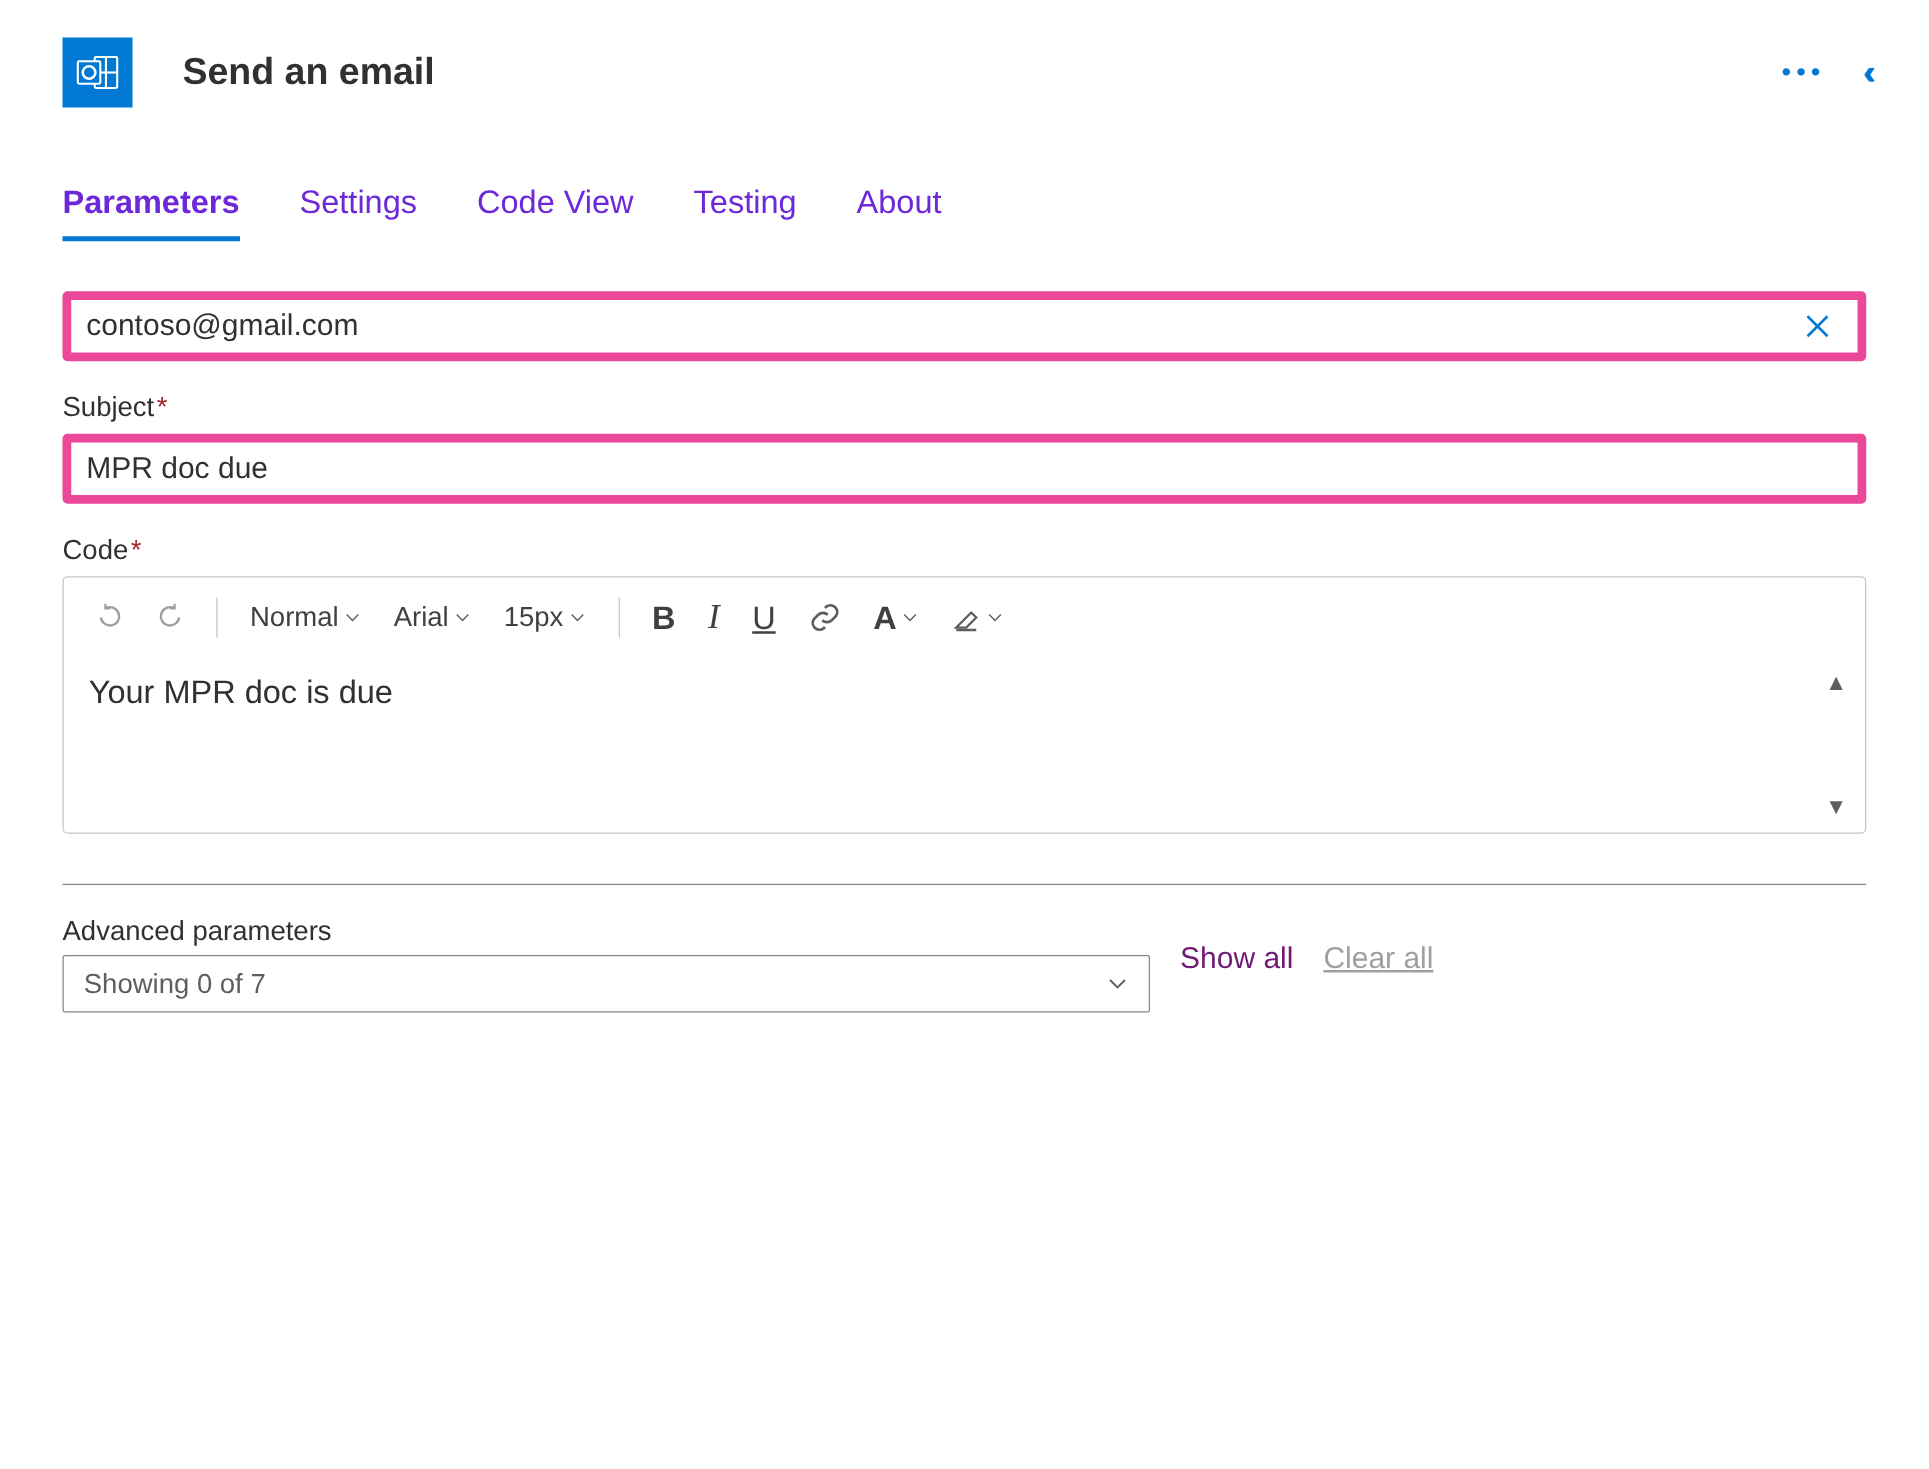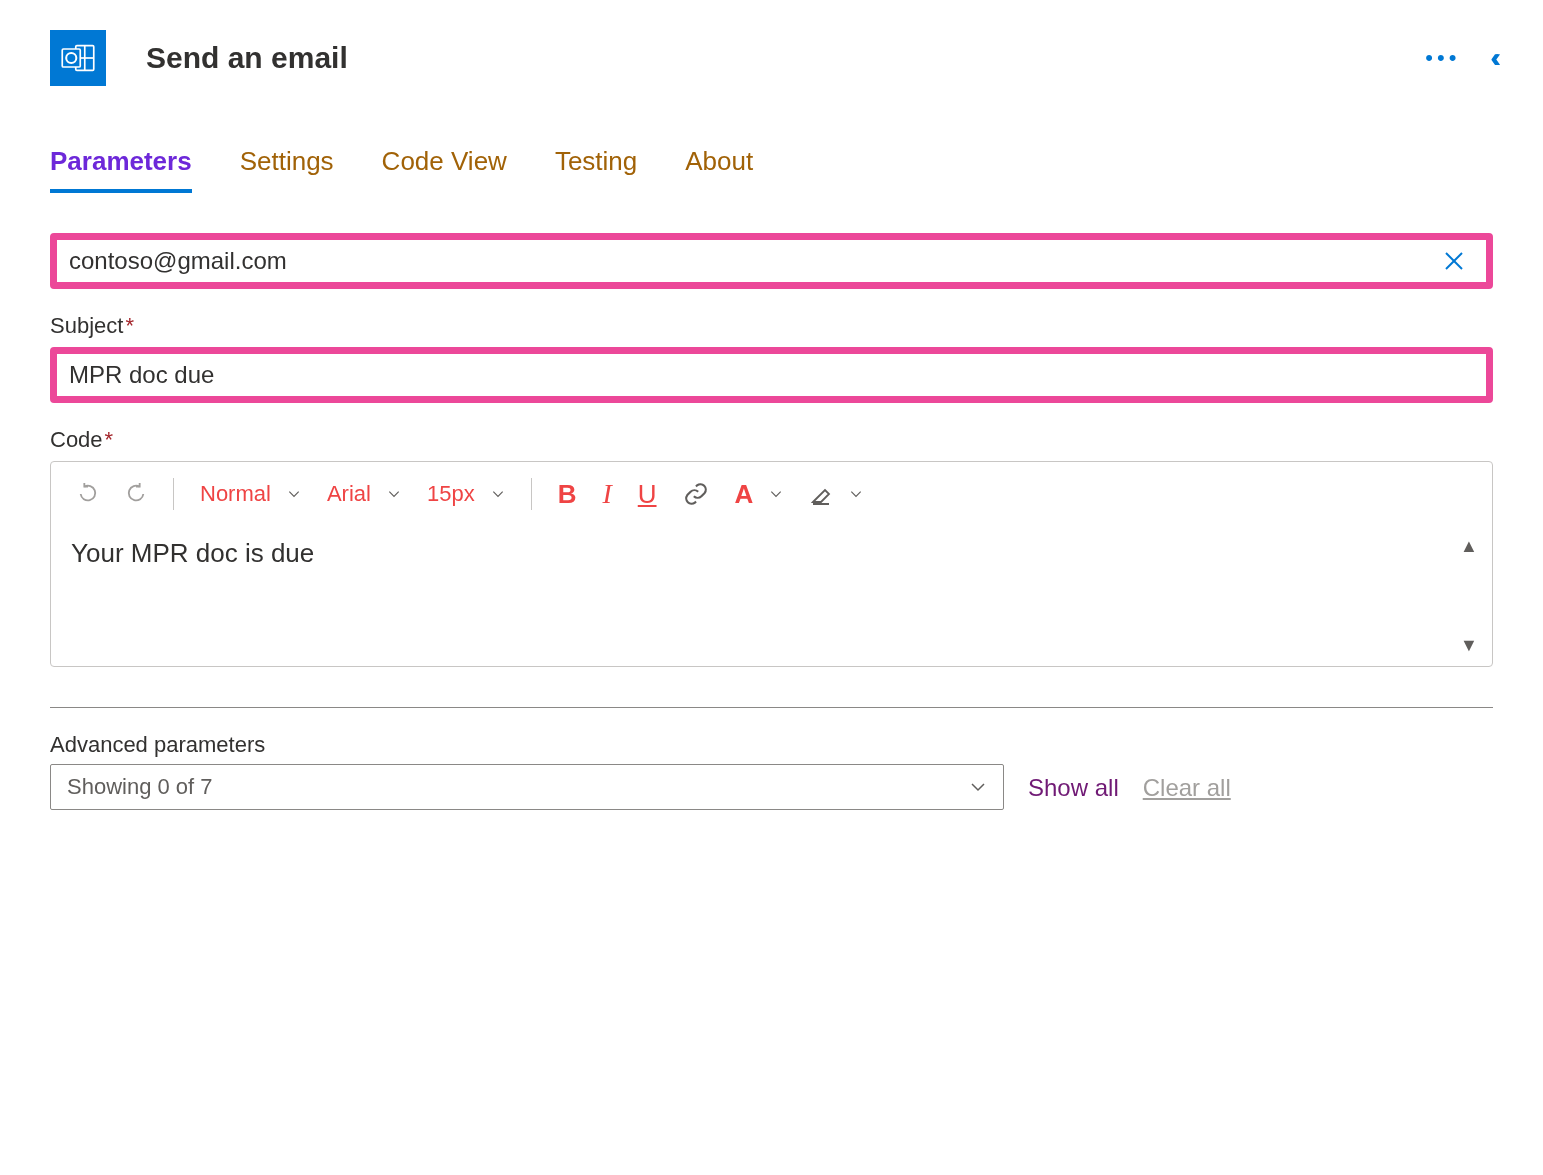--- a/index.html
+++ b/index.html
@@ -42,21 +42,21 @@
     .header-actions .collapse { font-size: 28px; font-weight: bold; cursor: pointer; letter-spacing: -8px; }
     .tabs {
       display: flex;
       gap: 48px;
       border-bottom: none;
       margin-top: 30px;
       margin-bottom: 40px;
     }
     .tab {
       font-size: 26px;
-      color: #a16207;
+      color: #6d28d9;
       padding-bottom: 12px;
       cursor: pointer;
       border-bottom: 4px solid transparent;
     }
     .tab.active {
       color: #6d28d9;
       font-weight: 600;
       border-bottom: 4px solid #0078d4;
     }
     .field-group { margin-bottom: 24px; }
@@ -101,23 +101,23 @@
       display: flex;
       align-items: center;
       gap: 14px;
       padding: 12px 20px;
       color: #605e5c;
       font-size: 22px;
     }
     .tb-item {
       display: flex;
       align-items: center;
-      gap: 16px;
-      cursor: pointer;
-      color: #ef4444;
+      gap: 4px;
+      cursor: pointer;
+      color: #404040;
       padding: 4px 6px;
     }
     .tb-divider {
       width: 1px;
       height: 32px;
       background: #c8c6c4;
       margin: 0 6px;
     }
     .chevron { font-size: 14px; color: #605e5c; }
     .editor-body {
@@ -139,30 +139,29 @@
       color: #605e5c;
     }
     .scroll-arrows span { cursor: pointer; font-size: 18px; text-align: center; }
     .divider-line {
       border: none;
       border-top: 1px solid #8a8886;
       margin: 40px 0 24px 0;
     }
     .adv-row {
       display: flex;
-      align-items: flex-end;
       gap: 24px;
     }
     .adv-select-wrap { flex: 0 0 auto; }
     .adv-label { font-size: 22px; color: #323130; margin-bottom: 6px; display: block; }
     .adv-select {
       border: 1px solid #8a8886;
       border-radius: 2px;
       height: 46px;
-      width: 954px;
+      width: 870px;
       display: flex;
       align-items: center;
       justify-content: space-between;
       padding: 0 16px;
       font-size: 22px;
       color: #605e5c;
       cursor: pointer;
       background: #fff;
     }
     .link-btn {

